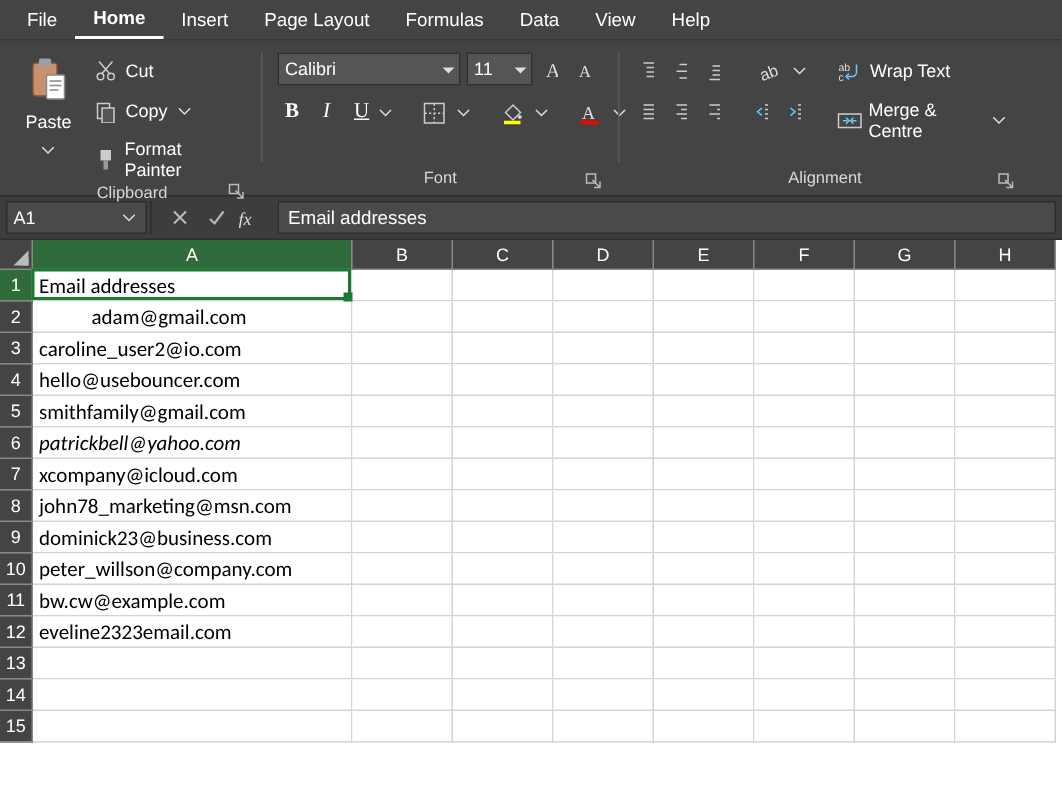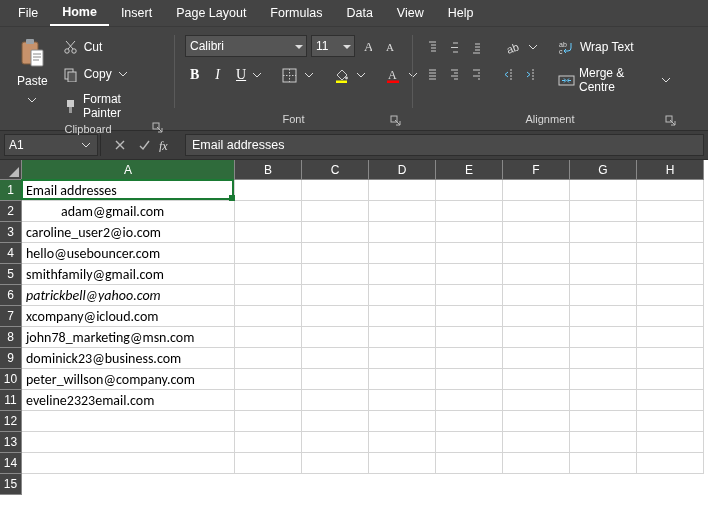--- a/index.html
+++ b/index.html
@@ -479,20 +479,30 @@
           <div class="cell" style="width: 213px;">peter_willson@company.com</div>
           <div class="cell" style="width: 67px;"></div>
           <div class="cell" style="width: 67px;"></div>
           <div class="cell" style="width: 67px;"></div>
           <div class="cell" style="width: 67px;"></div>
           <div class="cell" style="width: 67px;"></div>
           <div class="cell" style="width: 67px;"></div>
           <div class="cell" style="width: 67px;"></div>
         </div>
         <div class="cell-row" style="height: 21px;">
+          <div class="cell" style="width: 213px;">bw.cw@example.com</div>
+          <div class="cell" style="width: 67px;"></div>
+          <div class="cell" style="width: 67px;"></div>
+          <div class="cell" style="width: 67px;"></div>
+          <div class="cell" style="width: 67px;"></div>
+          <div class="cell" style="width: 67px;"></div>
+          <div class="cell" style="width: 67px;"></div>
+          <div class="cell" style="width: 67px;"></div>
+        </div>
+        <div class="cell-row" style="height: 21px;">
           <div class="cell" style="width: 213px;">eveline2323email.com</div>
           <div class="cell" style="width: 67px;"></div>
           <div class="cell" style="width: 67px;"></div>
           <div class="cell" style="width: 67px;"></div>
           <div class="cell" style="width: 67px;"></div>
           <div class="cell" style="width: 67px;"></div>
           <div class="cell" style="width: 67px;"></div>
           <div class="cell" style="width: 67px;"></div>
         </div>
         <div class="cell-row" style="height: 21px;">

